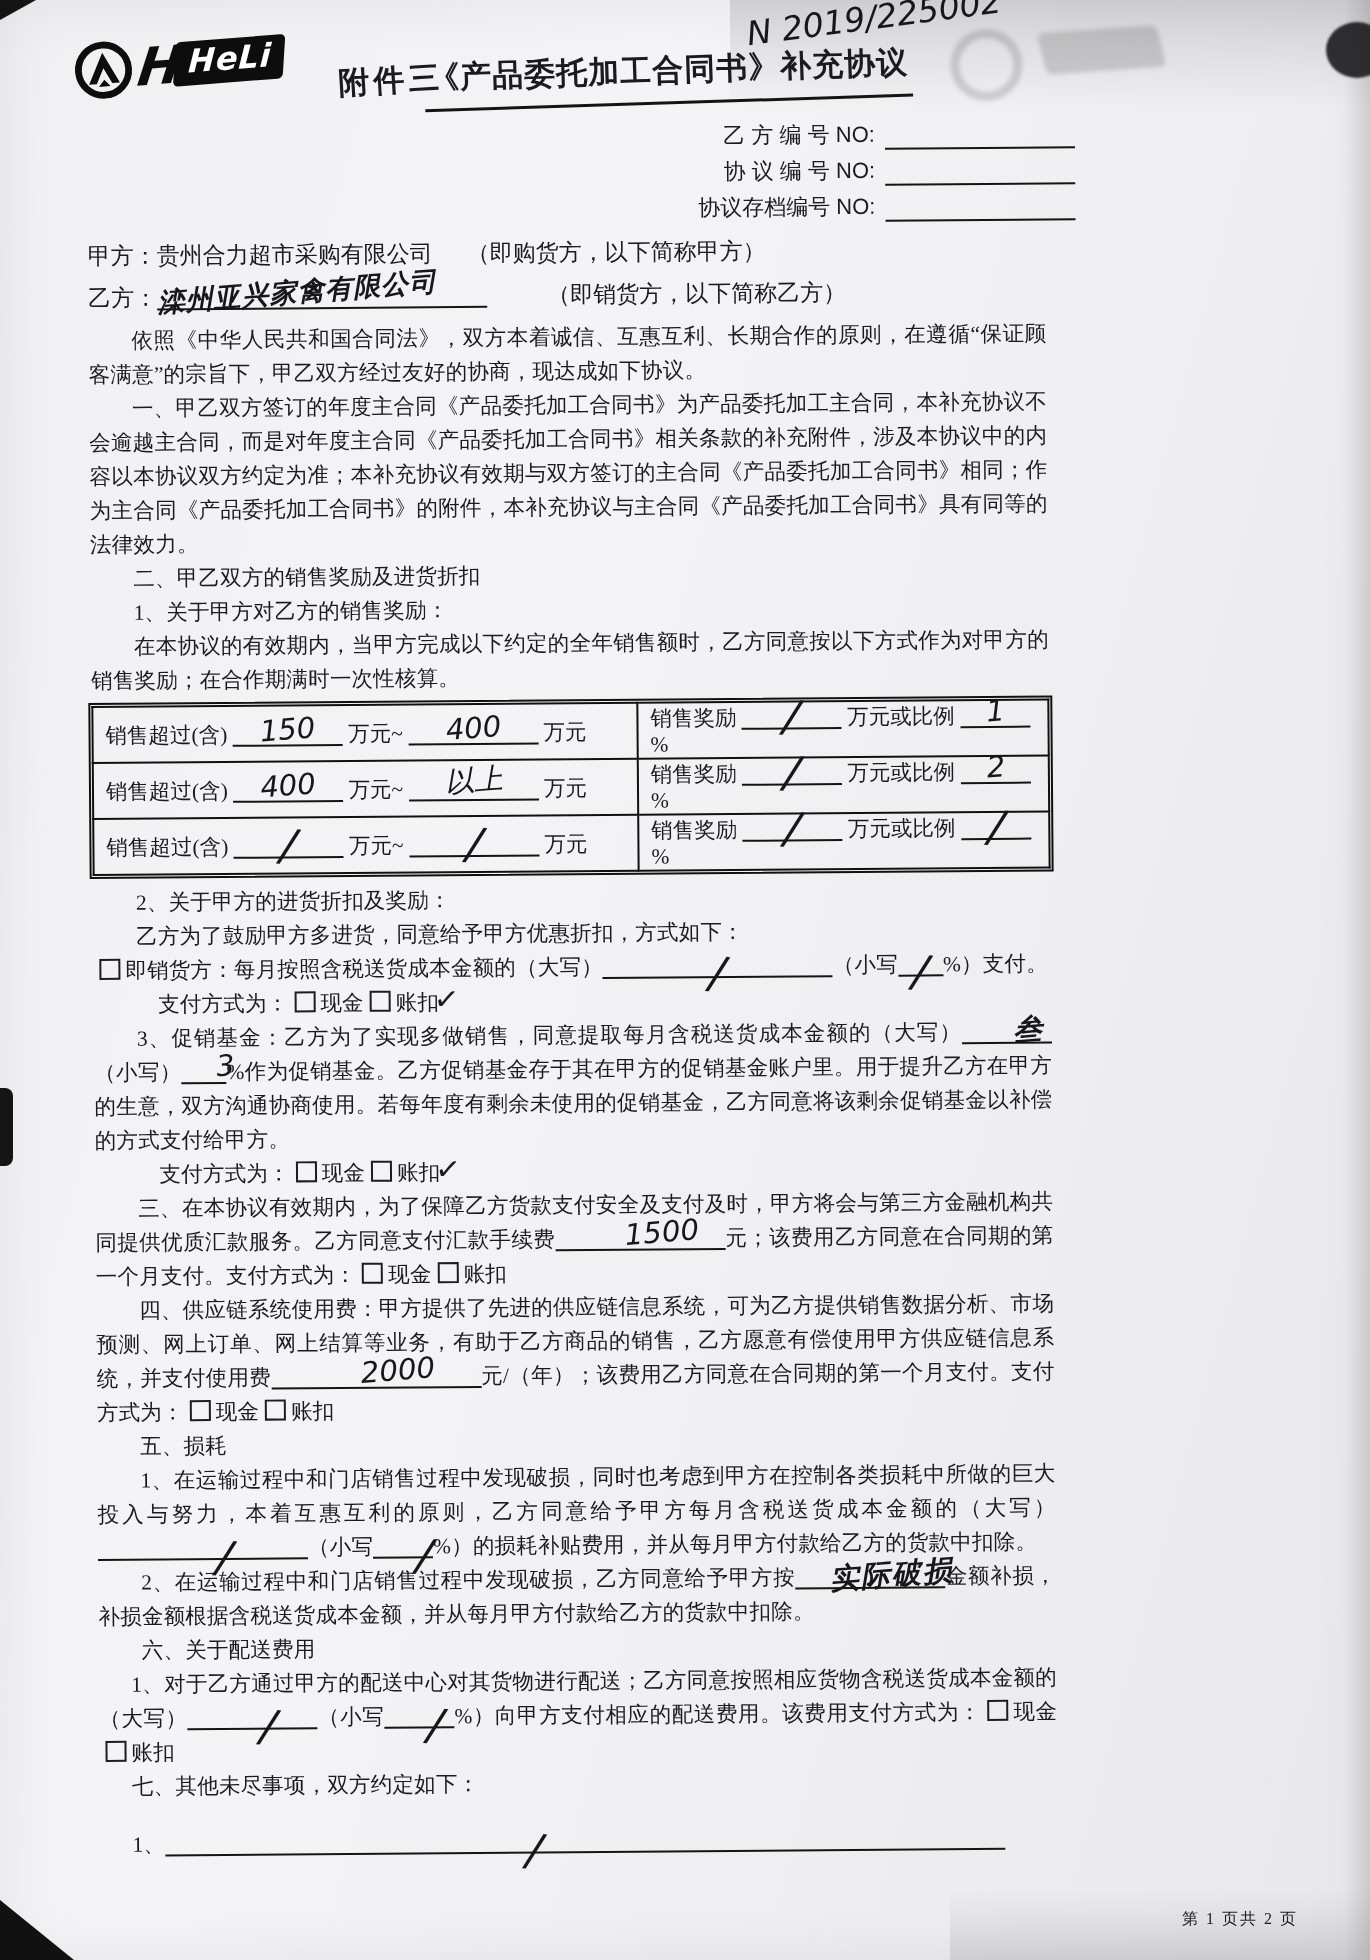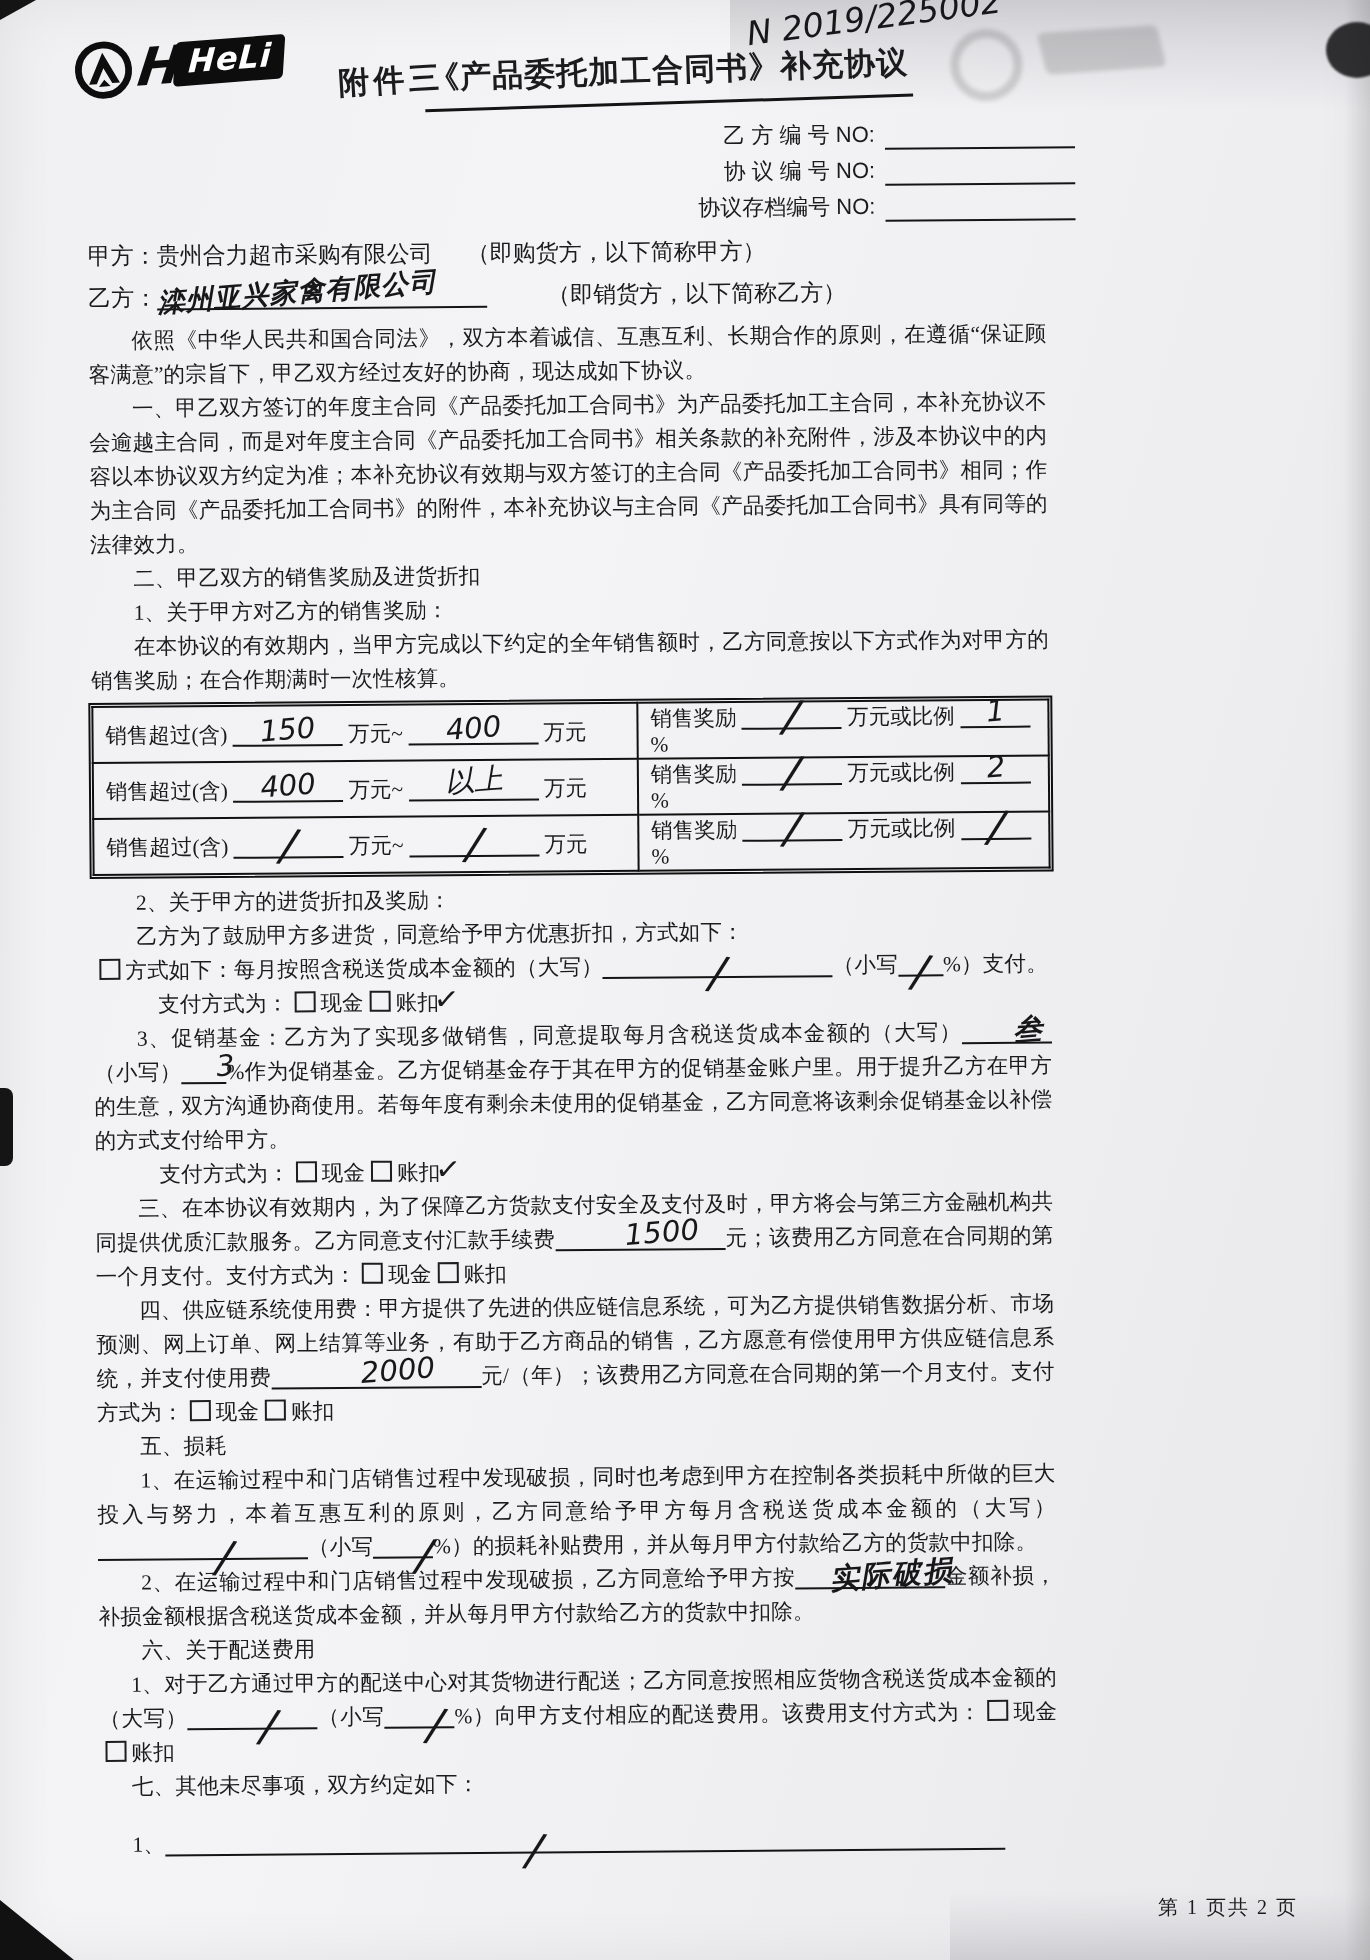--- a/index.html
+++ b/index.html
@@ -67,21 +67,21 @@
   
   .cb{display:inline-block;width:17px;height:17px;border:2px solid #1d1d1f;vertical-align:-2px;margin:0 5px 0 6px;position:relative;}
   .cb .tick{position:absolute;left:-2px;top:-13px;font-size:30px;font-weight:bold;font-style:italic;font-family:"DejaVu Sans",sans-serif;transform:rotate(6deg);}
 
   
   table.reward{width:100%;border-collapse:collapse;margin:8px 0 10px 0;}
   table.reward,table.reward td{border:2.5px solid #101010;}
   table.reward{outline:2px solid #101010;outline-offset:1px;}
   table.reward td{height:49px;font-size:21.5px;padding:0 8px 0 12px;vertical-align:middle;}
   td.cell-range{width:57%;}
-  .footer{position:absolute;right:72px;bottom:39px;font-size:20px;letter-spacing:2px;}
+  .footer{position:absolute;right:72px;bottom:30px;font-size:16px;letter-spacing:2px;}
 </style>
 </head>
 <body>
 
 <div class="paper">
 
   <div class="art art-top-shade"></div>
   <div class="art art-right-shade"></div>
   <div class="art ghost">
     <div class="g-box"></div>
@@ -191,21 +191,21 @@
           <span>%</span>
         </td>
       </tr>
     </tbody>
       </table>
 
     <div class="p ind2">2、关于甲方的进货折扣及奖励：</div>
     <div class="p ind2">乙方为了鼓励甲方多进货，同意给予甲方优惠折扣，方式如下：</div>
 
     <div class="p">
-      <span class="cb"></span><span>方式如下：</span><span>每月按照含税送货成本金额的（大写）</span><span class="bl w230"><span class="hw slash">/</span></span><span>（小写</span><span class="bl w45"><span class="hw slash">/</span></span><span>%）支付。</span>
+      <span class="cb"></span><span>即销货方：</span><span>每月按照含税送货成本金额的（大写）</span><span class="bl w230"><span class="hw slash">/</span></span><span>（小写</span><span class="bl w45"><span class="hw slash">/</span></span><span>%）支付。</span>
     </div>
     <div class="p ind3">
       <span>支付方式为：</span><span class="cb"></span><span>现金</span><span class="cb"><span class="tick">✓</span></span><span>账扣</span>
     </div>
 
     <div class="p ind2">
       <span>3、促销基金：乙方为了实现多做销售，同意提取每月含税送货成本金额的（大写）</span><span class="bl w90"><span class="hw text">叁</span></span><span>（小写）</span><span class="bl w45"><span class="hw big">3</span></span><span>%</span><span>作为促销基金。乙方促销基金存于其在甲方的促销基金账户里。用于提升乙方在甲方的生意，双方沟通协商使用。若每年度有剩余未使用的促销基金，乙方同意将该剩余促销基金以补偿的方式支付给甲方。</span>
     </div>
     <div class="p ind3">
       <span>支付方式为：</span><span class="cb"></span><span>现金</span><span class="cb"><span class="tick">✓</span></span><span>账扣</span>

